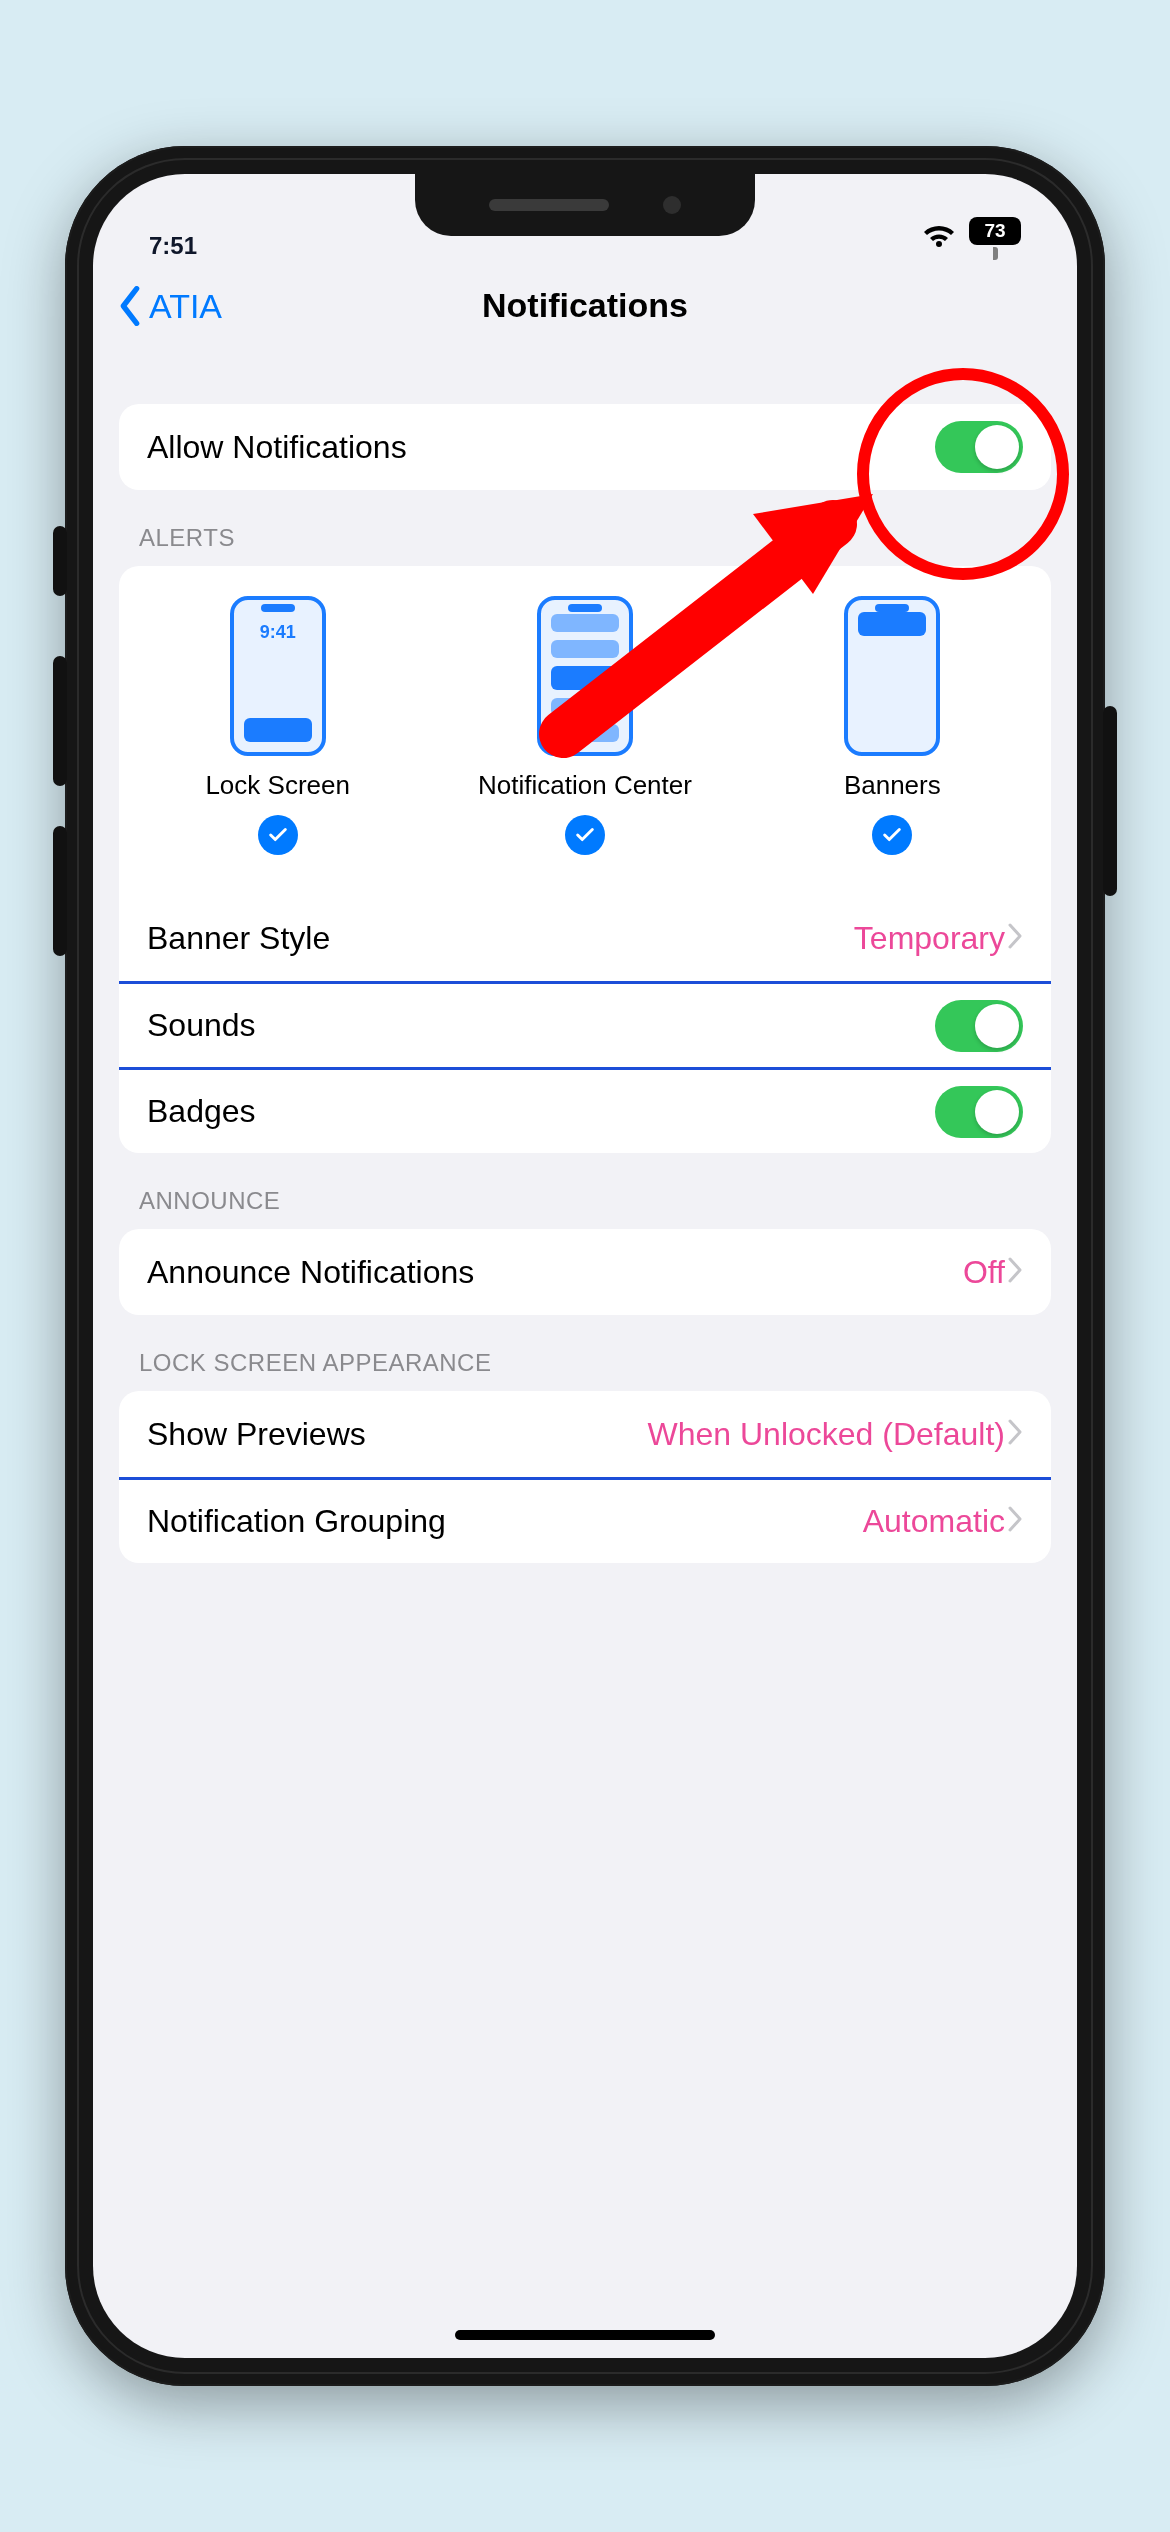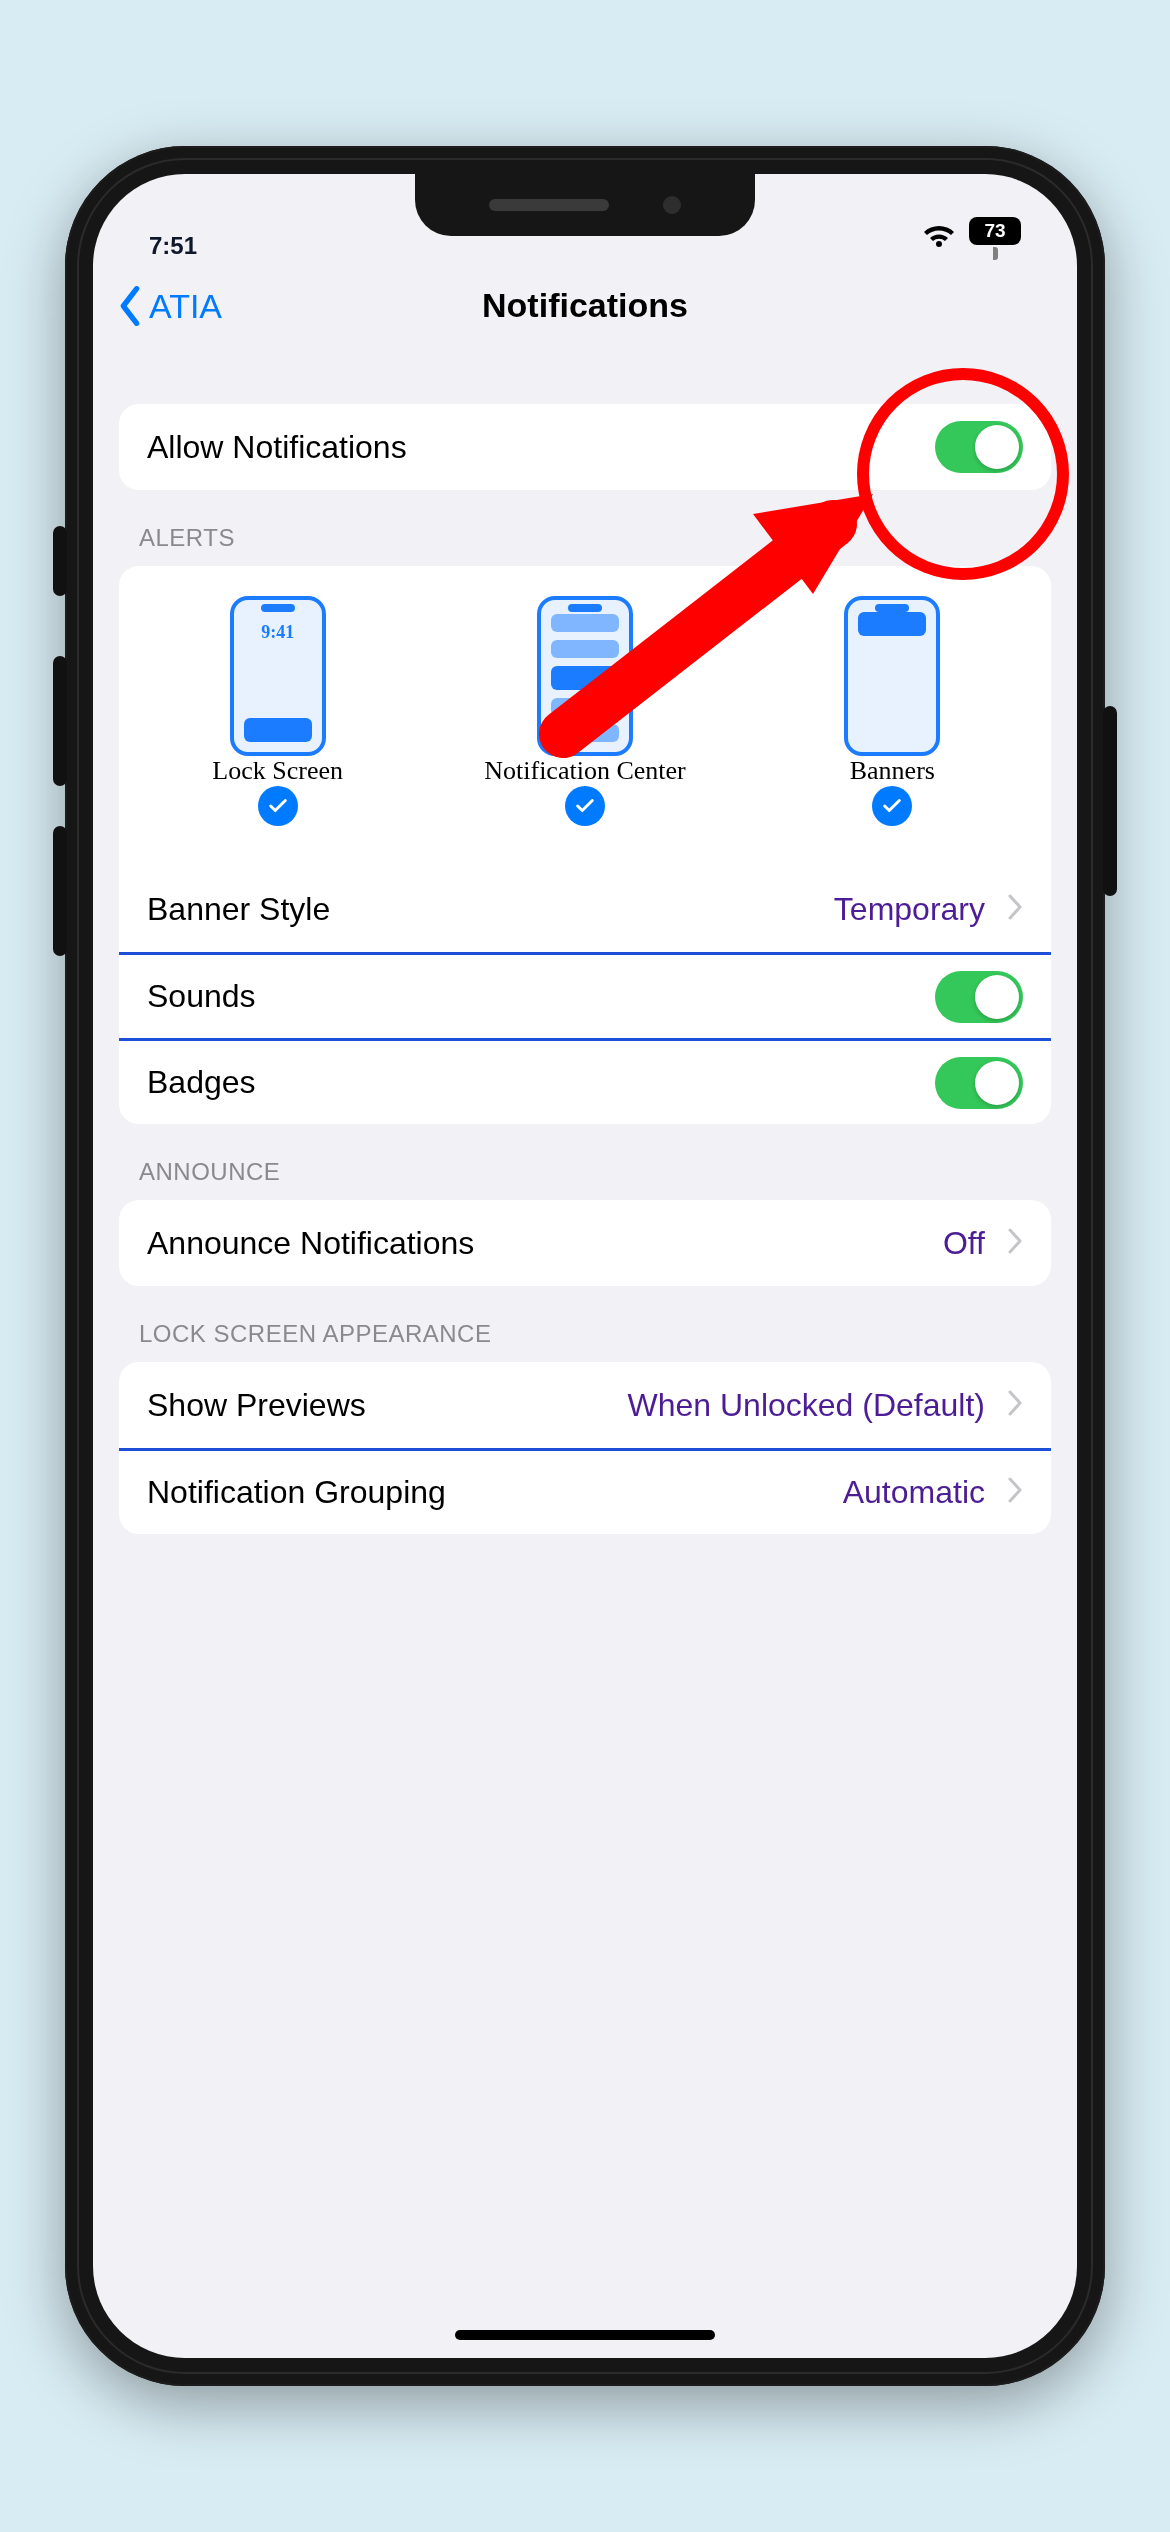--- a/index.html
+++ b/index.html
@@ -156,25 +156,25 @@
     align-items: center;
     justify-content: space-between;
     min-height: 86px;
     padding: 0 28px;
     font-size: 32px;
     color: #000;
   }
   .row + .row { border-top: 3px solid #1d4ed8; }
   .row .label { font-size: 32px; }
   .row .value {
-    color: #4c1d95;
+    color: #ec4899;
     font-size: 32px;
     display: flex;
     align-items: flex-end;
-    gap: 22px;
+    gap: 2px;
   }
   .chevron svg { width: 16px; height: 26px; }
   .chevron path { stroke: #c5c5c9; }
 
   
   .toggle {
     width: 88px; height: 52px;
     background: #34c759;
     border-radius: 26px;
     position: relative;
@@ -196,21 +196,21 @@
     display: flex;
     justify-content: space-around;
     gap: 10px;
     padding-bottom: 18px;
   }
   .alert-opt {
     flex: 1;
     display: flex;
     flex-direction: column;
     align-items: center;
-    font-family: Liberation Serif, serif;
+    gap: 14px;
   }
   .alert-opt .cap {
     font-size: 26px;
     color: #000;
     text-align: center;
     white-space: nowrap;
   }
   .check {
     width: 40px; height: 40px;
     border-radius: 50%;

